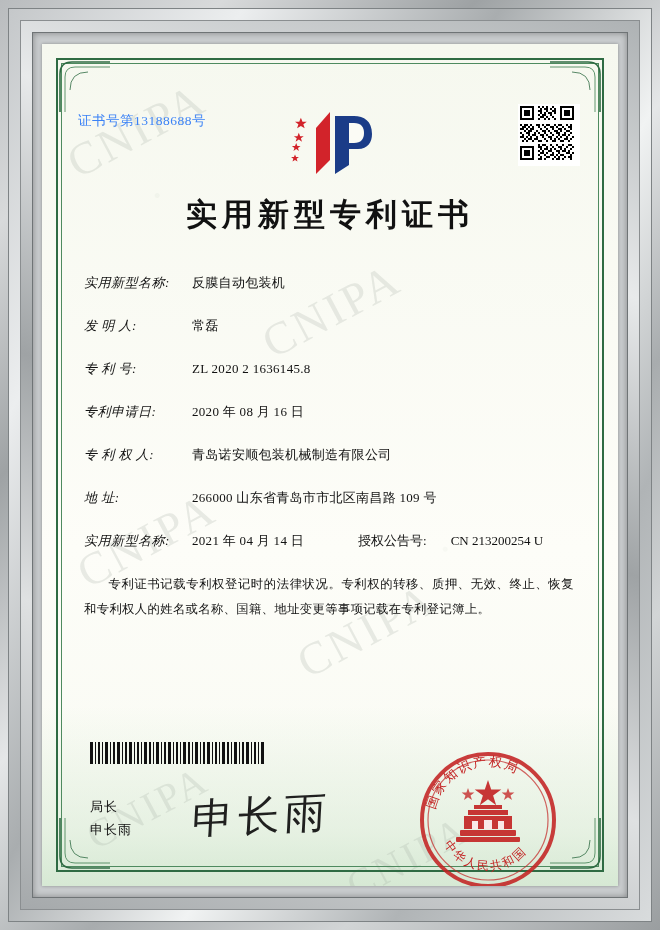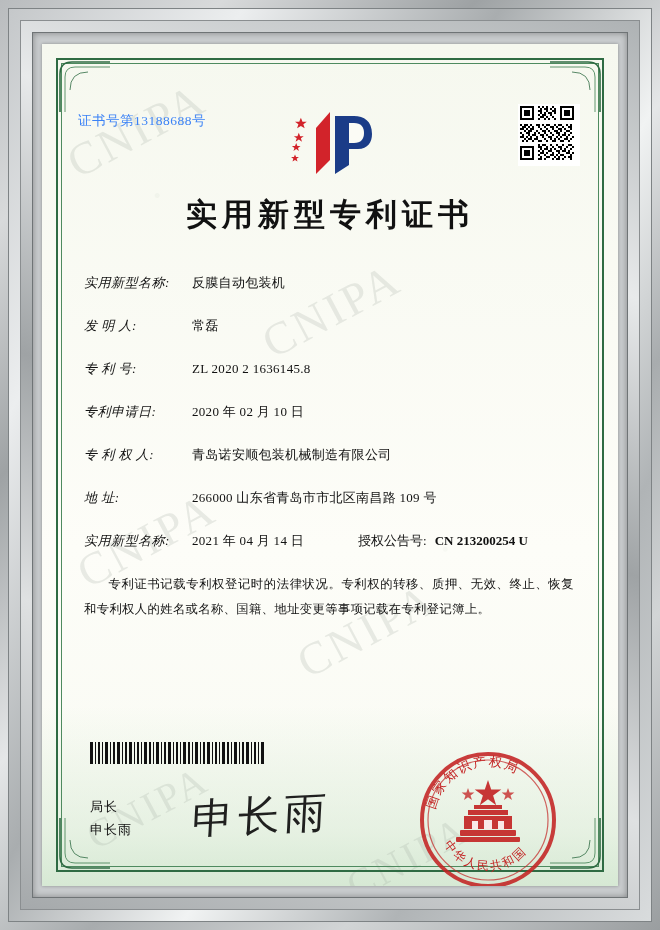--- a/index.html
+++ b/index.html
@@ -177,21 +177,21 @@
   }
   .field-value {
     letter-spacing: 0.3px;
     text-align: center;
   }
   .field-row.double .field-value { flex: 0 0 auto; }
   .field-row.double .second-label {
     margin-left: 54px;
     white-space: nowrap;
   }
-  .second-value { margin-left: 8px; font-weight: bold; }
+  .second-value { margin-left: 24px; }
 
   .body-text {
     position: absolute;
     left: 42px; right: 44px; top: 528px;
     font-size: 12.3px;
     line-height: 2.05;
     color: #111;
     text-align: justify;
     letter-spacing: 0.4px;
   }
@@ -490,21 +490,21 @@
       <div class="field-row">
         <div class="field-label">发 明 人:</div>
         <div class="field-value">常磊</div>
       </div>
       <div class="field-row">
         <div class="field-label">专 利 号:</div>
         <div class="field-value">ZL 2020 2 1636145.8</div>
       </div>
       <div class="field-row">
         <div class="field-label">专利申请日:</div>
-        <div class="field-value">2020 年 02 月 10 日</div>
+        <div class="field-value">2020 年 08 月 16 日</div>
       </div>
       <div class="field-row">
         <div class="field-label">专 利 权 人:</div>
         <div class="field-value">青岛诺安顺包装机械制造有限公司</div>
       </div>
       <div class="field-row">
         <div class="field-label">地 址:</div>
         <div class="field-value">266000 山东省青岛市市北区南昌路 109 号</div>
       </div>
       <div class="field-row double">

